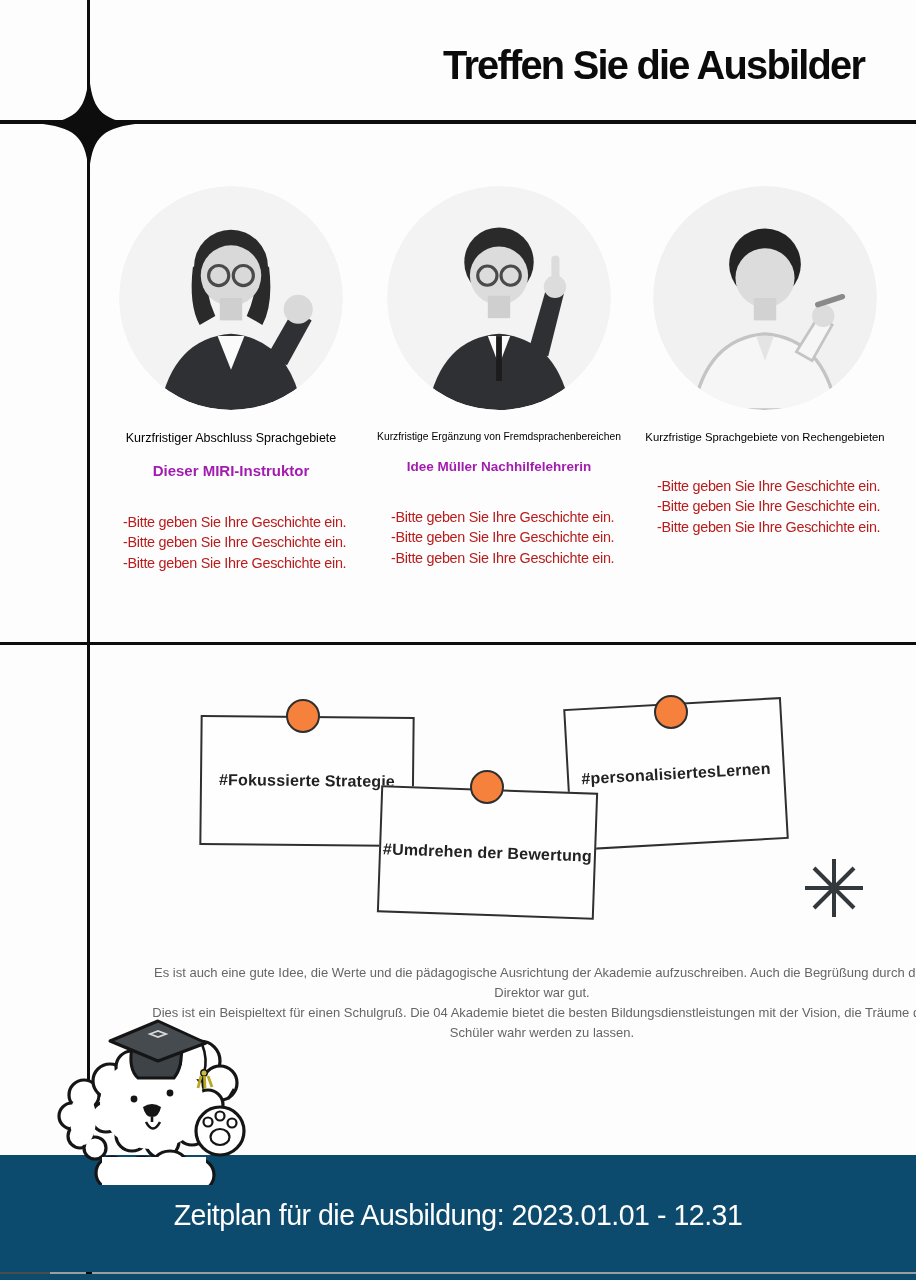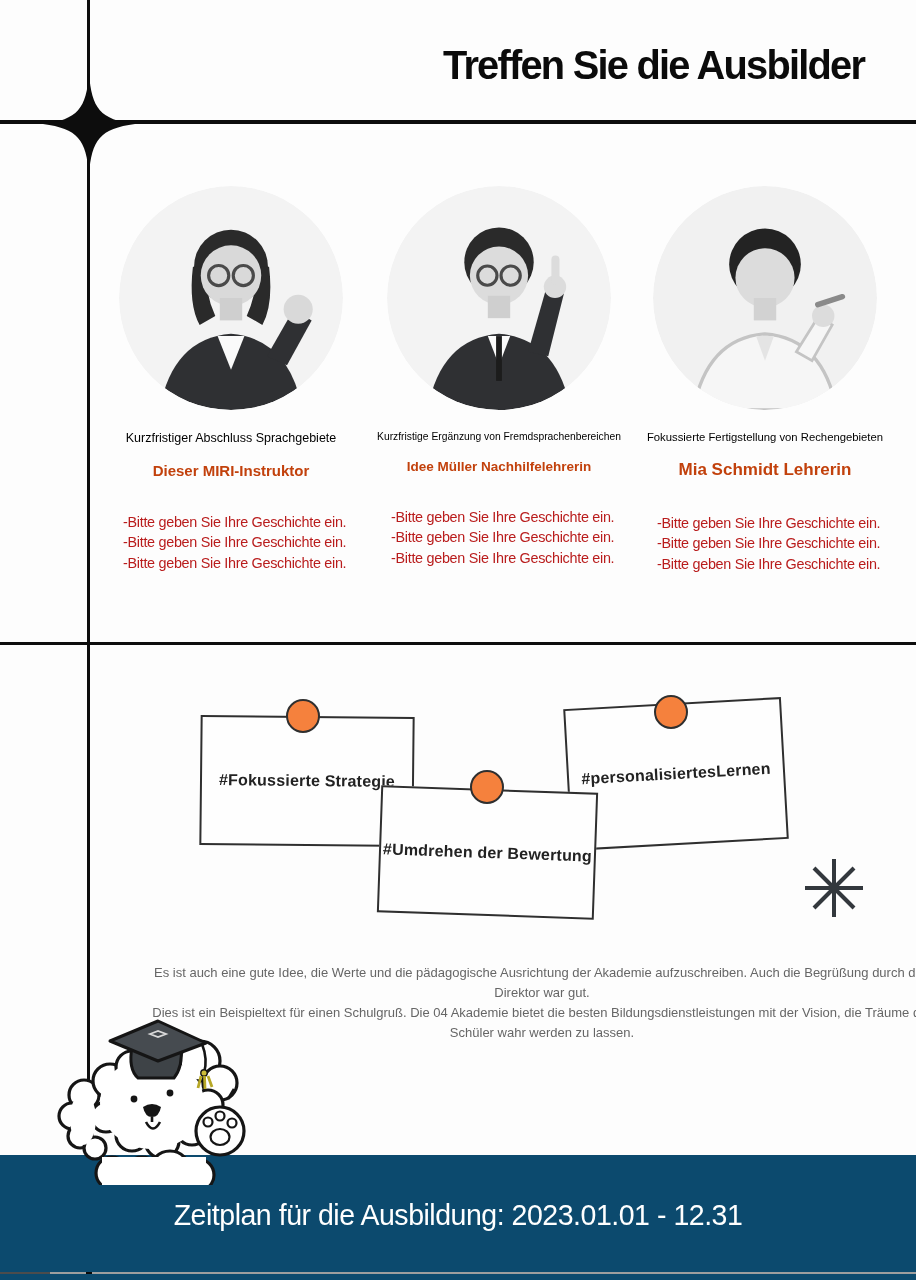--- a/index.html
+++ b/index.html
@@ -25,21 +25,21 @@
   }
 
   
   .col { position:absolute; width:270px; top:186px; z-index:2; }
   .col-1 { left:96px; } .col-2 { left:364px; } .col-3 { left:630px; }
   .photo { width:224px; height:224px; margin:0 auto; border-radius:50%; overflow:hidden; display:block; }
   .caption { margin-top:21px; text-align:center; color:#000000; white-space:nowrap; }
   .col-1 .caption { font-size:12.5px; }
   .col-2 .caption { font-size:10.3px; }
   .col-3 .caption { font-size:11.3px; }
-  .iname { margin-top:17px; text-align:center; font-weight:700; color:#c2410c; white-space:nowrap; }
+  .iname { margin-top:17px; text-align:center; font-weight:700; color:#a21caf; white-space:nowrap; }
   .col-1 .iname { font-size:15px; }
   .col-2 .iname { font-size:13.5px; }
   .col-3 .iname { font-size:17px; }
   .story { margin-top:33px; padding-left:27px; color:#b91c1c; font-size:14.4px; line-height:20.4px; letter-spacing:-0.3px; }
 
   
   .card { position:absolute; background:#fefefe; border:2.5px solid #2f2f2f; display:flex; align-items:center; justify-content:center; }
   .card-label { font-size:16px; font-weight:600; color:#222; letter-spacing:0.2px; white-space:nowrap; }
   .card-1 { left:200px; top:716px; width:214px; height:130px; transform:rotate(0.6deg); z-index:2; }
   .card-2 { left:379px; top:789px; width:217px; height:127px; transform:rotate(2deg); z-index:4; }
@@ -149,22 +149,21 @@
         <circle cx="50" cy="35" r="16" fill="#232323"></circle>
         <circle cx="50" cy="41" r="13.2" fill="#dcdcdc"></circle>
         <rect x="45" y="50" width="10" height="10" fill="#d2d2d2"></rect>
         <path d="M18 100 Q24 68 50 66 Q76 68 82 100 Z" fill="#f6f6f6" stroke="#c4c4c4" stroke-width="1.5"></path>
         <path d="M46 67 L50 78 L54 67 Z" fill="#e4e4e4"></path>
         <path d="M64 74 L74 58 l6 4 -9 16 z" fill="#f6f6f6" stroke="#c4c4c4" stroke-width="1.2"></path>
         <circle cx="76" cy="58" r="5" fill="#dcdcdc"></circle>
         <rect x="72" y="50" width="14" height="2.4" rx="1.2" fill="#8a8a8a" transform="rotate(-18 79 51)"></rect>
       </g>
     </svg>
-    <div class="caption">Fokussierte Fertigstellung von Rechengebieten</div>
-    <div class="iname">Mia Schmidt Lehrerin</div>
+    <div class="caption">Kurzfristige Sprachgebiete von Rechengebieten</div>
     <div class="story">
       <div>-Bitte geben Sie Ihre Geschichte ein.</div>
       <div>-Bitte geben Sie Ihre Geschichte ein.</div>
       <div>-Bitte geben Sie Ihre Geschichte ein.</div>
     </div>
   </div>
 
   <div class="hline-mid"></div>
 
   <div class="card card-1">

